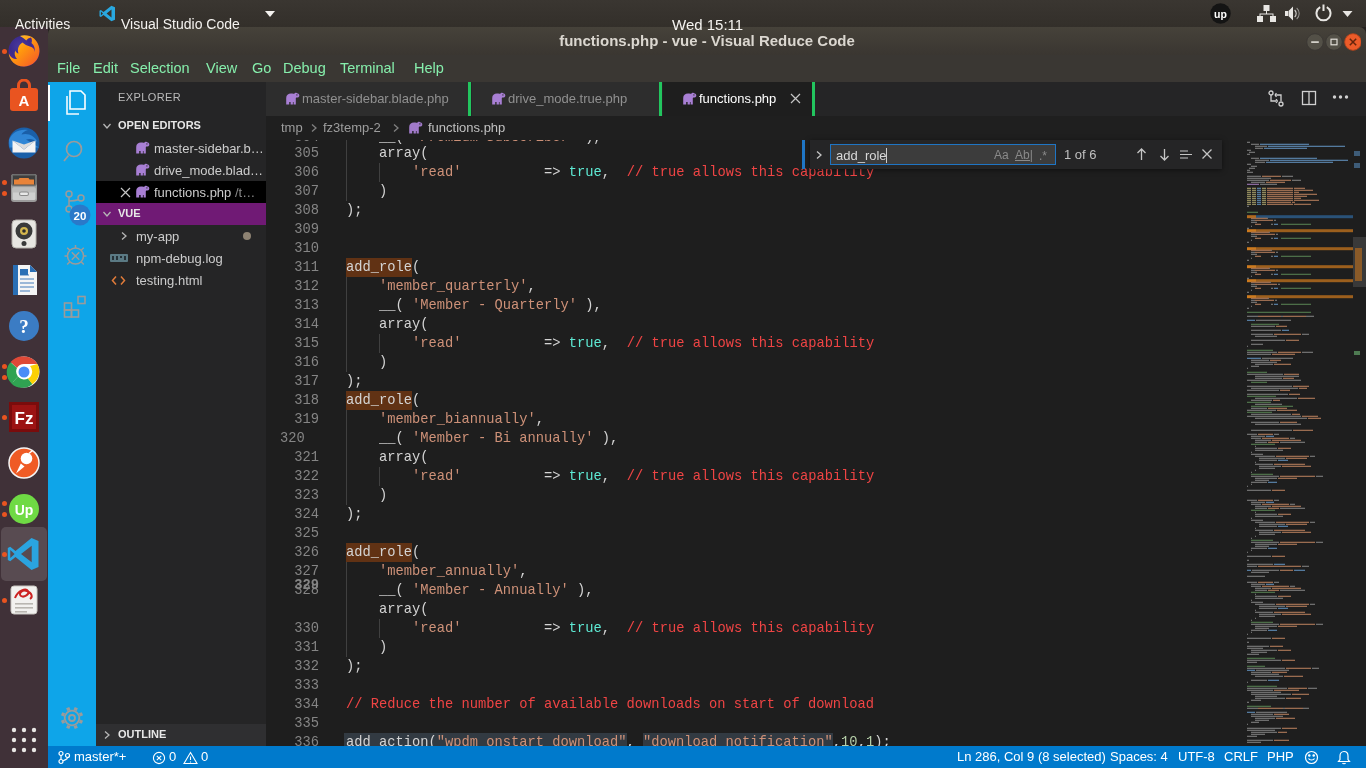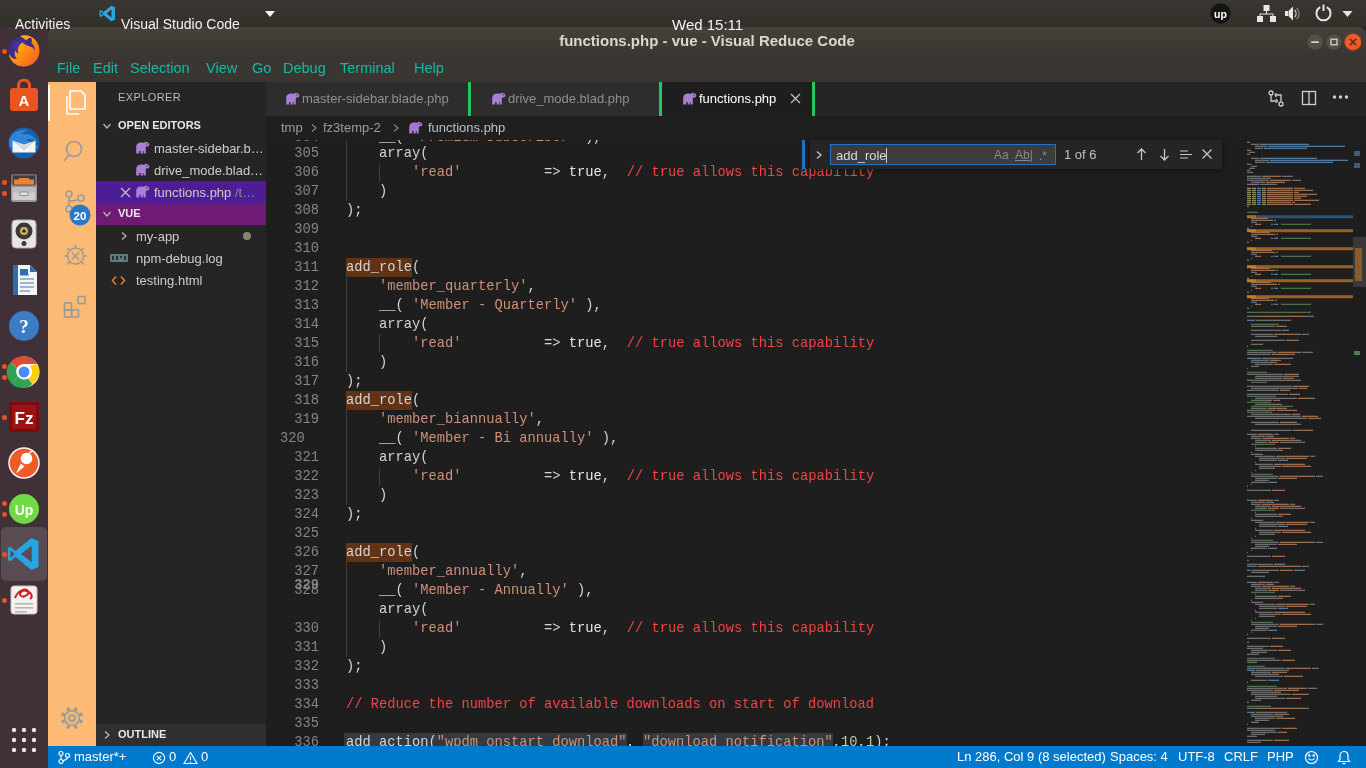--- a/index.html
+++ b/index.html
@@ -12,42 +12,42 @@
 #topbar span { position:absolute; top:16px; font-size:14px; font-weight:normal; color:#f4f2ef; }
 #dock { position:absolute; left:0; top:27px; width:48px; height:741px; background:#403138; z-index:25; }
 .dicon { position:absolute; left:6px; width:36px; height:36px; }
 .ddot { position:absolute; left:2px; width:5px; height:5px; border-radius:50%; background:#e95420; }
 #win { position:absolute; left:48px; top:27px; width:1318px; height:741px; }
 #titlebar { position:absolute; left:0; top:0; width:1318px; height:28px;
   background:linear-gradient(#46423a,#3a3631); border-radius:7px 7px 0 0; }
 #titlebar .title { position:absolute; left:0; right:0; top:5px; text-align:center;
   font-size:15px; font-weight:bold; color:#dbd7d0; }
 #menubar { position:absolute; left:0; top:28px; width:1318px; height:27px; background:#3a3733; }
-#menubar span { position:absolute; top:5px; font-size:14.5px; color:#14b8a6; }
-#actbar { position:absolute; left:0; top:55px; width:48px; height:664px; background:#fdba74; }
+#menubar span { position:absolute; top:5px; font-size:14.5px; color:#86efac; }
+#actbar { position:absolute; left:0; top:55px; width:48px; height:664px; background:#0ea5e9; }
 #sidebar { position:absolute; left:48px; top:55px; width:170px; height:664px; background:#252526;
   color:#cccccc; font-size:13px; }
 .sect { position:absolute; left:0; width:170px; height:22px; font-size:11px; font-weight:bold; color:#e7e7e7; }
 .row { position:absolute; left:0; width:170px; height:22px; }
 .row span.lbl, .sect span.lbl { position:absolute; top:4px; white-space:nowrap; }
 #edgroup { position:absolute; left:218px; top:55px; width:1100px; height:664px; background:#1e1e1e; }
 #tabs { position:absolute; left:0; top:0; width:1100px; height:34px; background:#252526; }
 .tab { position:absolute; top:0; height:34px; background:#2d2d2d; font-size:13px; color:#909090; }
 .tab.active { background:#1e1e1e; color:#ffffff; }
 .tab .tlbl { position:absolute; top:9px; left:36px; white-space:nowrap; }
 .tab { border-right:3px solid #22c55e; }
 #breadcrumb { position:absolute; left:0; top:34px; width:1100px; height:24px; background:#1f1f1f;
   font-size:13px; color:#9d9d9d; }
 #breadcrumb span { position:absolute; top:4px; }
 #editor { position:absolute; left:0; top:58px; width:981px; height:606px; background:#1e1e1e; overflow:hidden; }
 .ln { position:absolute; width:53px; text-align:right; color:#858585; font-family:"Liberation Mono", monospace;
   font-size:13.75px; line-height:19px; }
 .code { position:absolute; white-space:pre; font-family:"Liberation Mono", monospace;
   font-size:13.75px; line-height:19px; }
-.c-d { color:#d4d4d4; } .c-s { color:#ce9178; } .c-k { color:#e5e5e5; }
+.c-d { color:#d4d4d4; } .c-s { color:#ce9178; } .c-k { color:#5eead4; }
 .c-c { color:#ef4444; } .c-n { color:#b5cea8; }
 .ig { position:absolute; width:1px; background:#404040; }
 #minimap { position:absolute; left:981px; top:58px; width:106px; height:606px; background:#1e1e1e; overflow:hidden; }
 #ruler { position:absolute; left:1087px; top:58px; width:13px; height:606px; background:#1e1e1e; }
 #find { position:absolute; left:544px; top:58px; width:412px; height:29px; background:#252526;
   box-shadow:0 1px 5px rgba(0,0,0,0.5); font-size:13px; color:#cccccc; z-index:5; }
 #statusbar { position:absolute; left:0; top:719px; width:1318px; height:22px; background:#007acc;
   color:#ffffff; font-size:13px; z-index:6; }
 #statusbar span { position:absolute; top:3px; }
 svg { display:block; }
@@ -350,21 +350,21 @@
         </div>
         <div class="row" style="top:77px">
           <svg class="abs" style="left:38px;top:4px;opacity:1.0" width="16" height="14" viewBox="0 0 16 14">
             <g fill="#a87fd4">
               <path d="M2.2 12.5 L2.2 6 C2.2 3.4 4.2 1.6 7 1.6 C8.6 1.6 9.8 2.2 10.8 1.2 C11.6 0.4 13 0.6 13.6 1.6 C15 1.8 15.6 3 15.2 4.2 C14.8 5.2 14 5.6 13 5.4 C12.4 5.3 11.8 5.6 11.8 6.4 L11.8 12.5 L9.6 12.5 L9.6 10 L8.9 10 L8.9 12.5 L6.6 12.5 L6.6 10 L5.2 10 L5.2 12.5 Z"></path>
               <circle cx="12.9" cy="2.9" r="0.7" fill="#2d2d2d"></circle>
             </g>
           </svg>
           <span class="lbl" style="left:58px">drive_mode.blad…</span>
         </div>
-        <div class="row" style="top:99px;background:#4c1d95">
+        <div class="row" style="top:99px;background:#000000">
           <svg class="abs" style="left:24px;top:6px" width="11" height="11">
             <path stroke="#c5c5c5" stroke-width="1.2" d="M1 1 L10 10 M10 1 L1 10"></path>
           </svg>
           <svg class="abs" style="left:38px;top:4px;opacity:1.0" width="16" height="14" viewBox="0 0 16 14">
             <g fill="#a87fd4">
               <path d="M2.2 12.5 L2.2 6 C2.2 3.4 4.2 1.6 7 1.6 C8.6 1.6 9.8 2.2 10.8 1.2 C11.6 0.4 13 0.6 13.6 1.6 C15 1.8 15.6 3 15.2 4.2 C14.8 5.2 14 5.6 13 5.4 C12.4 5.3 11.8 5.6 11.8 6.4 L11.8 12.5 L9.6 12.5 L9.6 10 L8.9 10 L8.9 12.5 L6.6 12.5 L6.6 10 L5.2 10 L5.2 12.5 Z"></path>
               <circle cx="12.9" cy="2.9" r="0.7" fill="#2d2d2d"></circle>
             </g>
           </svg>
           <span class="lbl" style="left:58px">functions.php <span style="color:#8a8a8a">/t…</span></span>
@@ -420,21 +420,21 @@
             </svg>
             <span class="tlbl">master-sidebar.blade.php</span>
           </div>
           <div class="tab" style="left:206px;width:190px">
             <svg class="abs" style="left:18px;top:10px;opacity:1.0" width="16" height="14" viewBox="0 0 16 14">
               <g fill="#a87fd4">
                 <path d="M2.2 12.5 L2.2 6 C2.2 3.4 4.2 1.6 7 1.6 C8.6 1.6 9.8 2.2 10.8 1.2 C11.6 0.4 13 0.6 13.6 1.6 C15 1.8 15.6 3 15.2 4.2 C14.8 5.2 14 5.6 13 5.4 C12.4 5.3 11.8 5.6 11.8 6.4 L11.8 12.5 L9.6 12.5 L9.6 10 L8.9 10 L8.9 12.5 L6.6 12.5 L6.6 10 L5.2 10 L5.2 12.5 Z"></path>
                 <circle cx="12.9" cy="2.9" r="0.7" fill="#2d2d2d"></circle>
               </g>
             </svg>
-            <span class="tlbl">drive_mode.blad.php</span>
+            <span class="tlbl">drive_mode.true.php</span>
           </div>
           <div class="tab active" style="left:397px;width:152px">
             <svg class="abs" style="left:18px;top:10px;opacity:1.0" width="16" height="14" viewBox="0 0 16 14">
               <g fill="#a87fd4">
                 <path d="M2.2 12.5 L2.2 6 C2.2 3.4 4.2 1.6 7 1.6 C8.6 1.6 9.8 2.2 10.8 1.2 C11.6 0.4 13 0.6 13.6 1.6 C15 1.8 15.6 3 15.2 4.2 C14.8 5.2 14 5.6 13 5.4 C12.4 5.3 11.8 5.6 11.8 6.4 L11.8 12.5 L9.6 12.5 L9.6 10 L8.9 10 L8.9 12.5 L6.6 12.5 L6.6 10 L5.2 10 L5.2 12.5 Z"></path>
                 <circle cx="12.9" cy="2.9" r="0.7" fill="#2d2d2d"></circle>
               </g>
             </svg>
             <span class="tlbl">functions.php</span>
             <svg class="abs" style="left:127px;top:11px" width="11" height="11">

